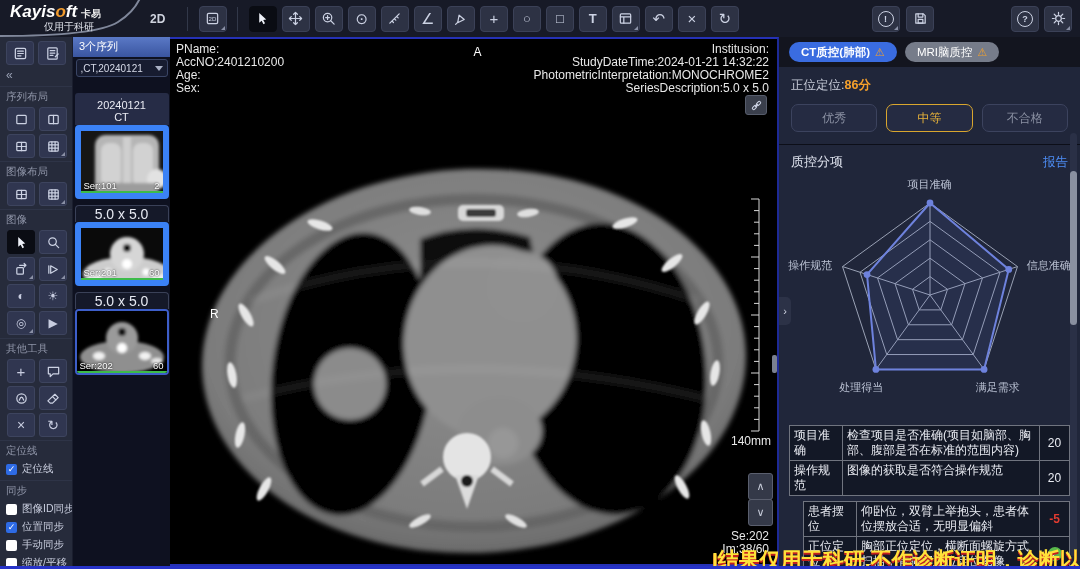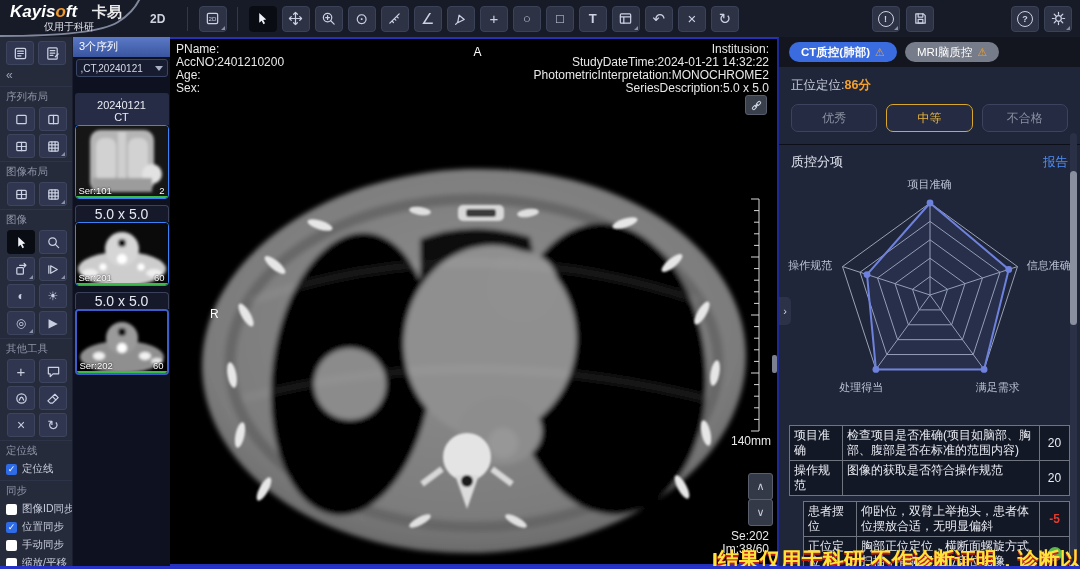--- a/index.html
+++ b/index.html
@@ -5,21 +5,21 @@
   html,body{margin:0;padding:0;background:#000;}
   #app{position:relative;width:1080px;height:569px;background:#10131d;overflow:hidden;
        font-family:"Liberation Sans","DejaVu Sans",sans-serif;-webkit-font-smoothing:antialiased;}
   
   .topbar{position:absolute;left:0;top:0;width:1080px;height:37px;background:#171a27;
           display:flex;align-items:center;z-index:5;}
   .logo{position:relative;width:148px;height:37px;flex:0 0 auto;}
   .logo .swoosh{position:absolute;left:0;top:0;}
   .logo .lname{position:absolute;left:10px;top:2px;font-size:17px;font-weight:bold;font-style:italic;color:#fff;letter-spacing:0;}
   .logo .lname .odot{color:#f29b2d;}
-  .logo .lcn{font-size:15px;font-style:normal;color:#e8e8e8;margin-left:15px;text-align:right;}
+  .logo .lcn{font-size:10px;font-style:normal;color:#e8e8e8;margin-left:4px;text-align:right;}
   .logo .lsub{position:absolute;left:44px;top:20px;font-size:10px;color:#e3e6ee;}
   .modelabel{color:#cfd3de;font-size:12px;font-weight:bold;margin:0 14px 0 2px;}
   .vsep{width:1px;height:24px;background:#323849;margin:0 8px;}
   .tbtn{position:relative;width:26px;height:24px;margin:0 2.5px;background:#2d3244;border:1px solid #3b4157;
         border-radius:4px;display:flex;align-items:center;justify-content:center;flex:0 0 auto;cursor:pointer;}
   .tbtn.active{background:#0a0c13;border-color:#0a0c13;}
   .tbtn .gi{font-size:13px;color:#ccd2e3;line-height:1;}
   .tbtn .gi.big{font-size:15px;}
   svg.ic{width:15px;height:15px;stroke:#ccd2e3;fill:none;stroke-width:1.3;stroke-linecap:round;stroke-linejoin:round;}
   .corner::after{content:"";position:absolute;right:1px;bottom:1px;border-left:4px solid transparent;border-bottom:4px solid #8a90a5;}
@@ -49,21 +49,21 @@
           border-left:1px solid #1a1e2e;display:flex;flex-direction:column;align-items:center;box-sizing:border-box;}
   .series-head{width:100%;height:20px;background:linear-gradient(#5a79c6,#3a55a0);color:#fff;font-size:11px;
                padding:2px 6px 0;box-sizing:border-box;}
   .series-dd{width:92px;height:18px;margin-top:2px;background:#171c30;border:1px solid #3a4565;border-radius:3px;
              color:#d6dae8;font-size:10px;display:flex;align-items:center;padding:0 4px;box-sizing:border-box;cursor:pointer;}
   .series-dd .ddv{flex:1;white-space:nowrap;overflow:hidden;}
   .caret{width:0;height:0;border-left:4px solid transparent;border-right:4px solid transparent;border-top:5px solid #aab1c5;}
   .study{width:94px;margin-top:16px;background:#262c46;border-radius:3px 3px 0 0;color:#e8eaf2;font-size:11px;
          text-align:center;padding:1px 0 2px;}
   .study .sname{font-size:8px;line-height:5px;color:#cfd4e4;}
-  .thumbwrap{width:94px;position:relative;border:1px solid #3b82f6;border-radius:4px;background:#000;
+  .thumbwrap{width:94px;position:relative;border:6px solid #3b82f6;border-radius:4px;background:#000;
              box-sizing:border-box;overflow:hidden;margin-top:0;}
   .thumbwrap.sel{border:2px solid #3d5ec9;}
   .thumb-size{width:94px;text-align:center;color:#e6e9f2;font-size:14px;background:#151929;border:1px solid #3a4158;
               border-bottom:none;border-radius:4px 4px 0 0;margin-top:6px;box-sizing:border-box;}
   .thumb-foot{position:absolute;left:0;right:0;bottom:2px;display:flex;justify-content:space-between;
               color:#fff;font-size:9.5px;padding:0 3px;text-shadow:0 0 2px #000;}
   .thumb-bar{position:absolute;left:0;right:0;bottom:0;height:2px;background:#3dbb4a;}
   
   .viewport{position:absolute;left:170px;top:37px;width:609px;bottom:3px;background:#000;box-sizing:border-box;
             border-top:2px solid #2531b6;border-right:2px solid #1d2a96;border-bottom:2px solid #2531b6;z-index:3;overflow:hidden;}

